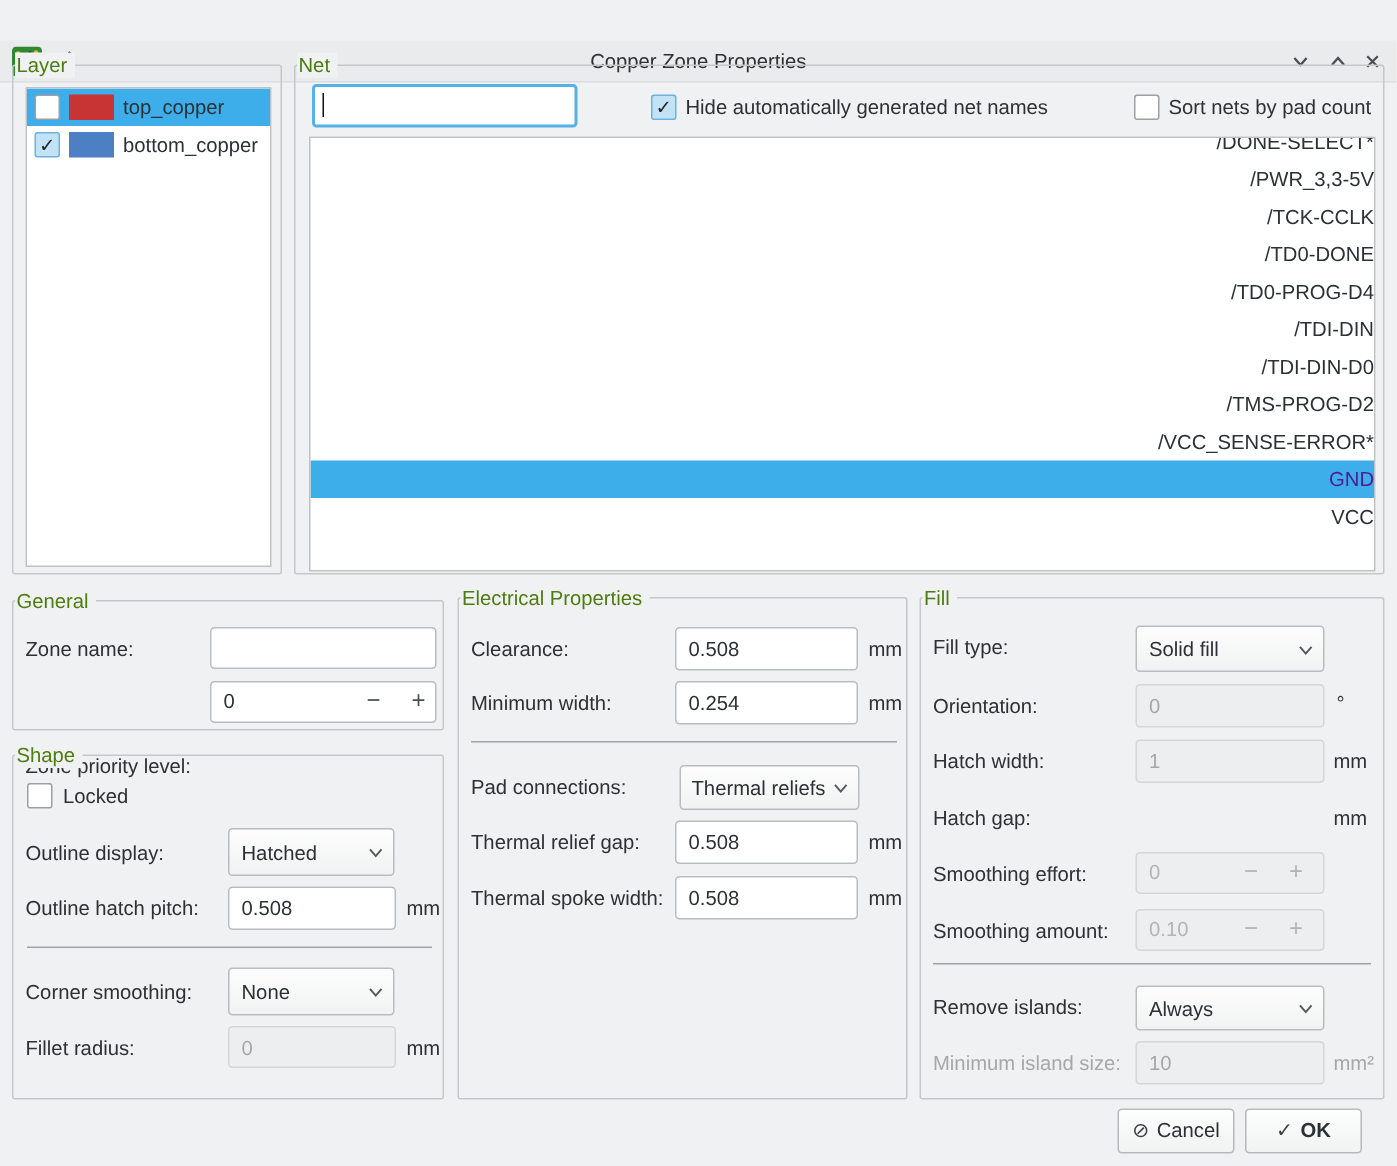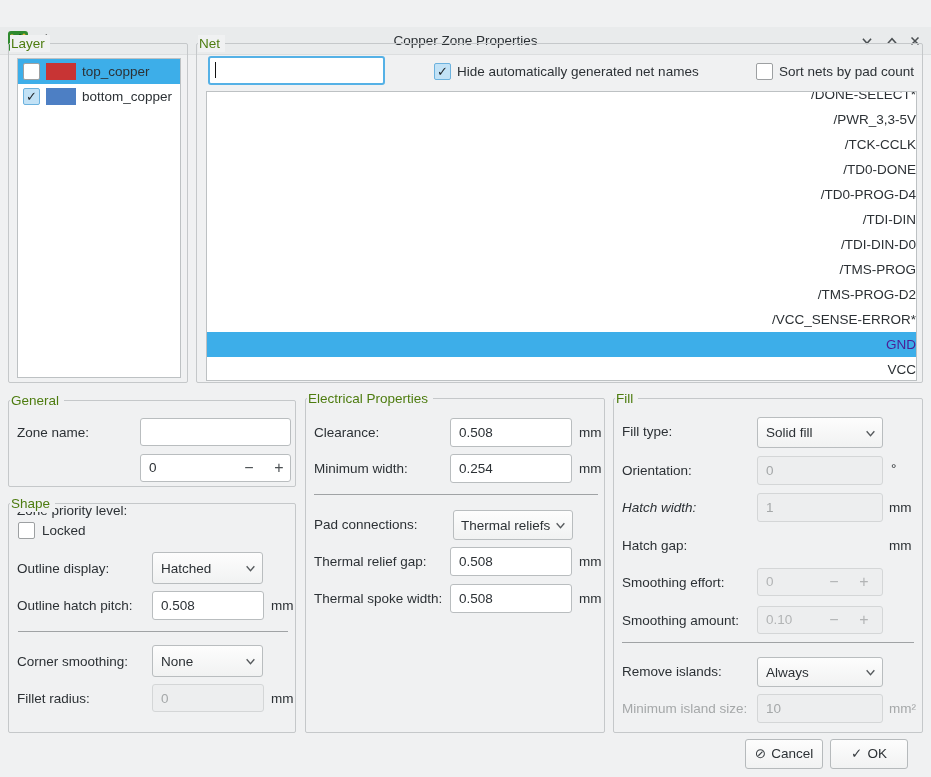--- a/index.html
+++ b/index.html
@@ -155,21 +155,20 @@
   <span class="lbl" style="left:582px; top:20px;">Sort nets by pad count</span>
 
   <div class="listbox" style="left:9px; top:47px; width:711px; height:290px;text-align:right;">
     <div class="netrow" style="margin-top:-10px;">/DONE-SELECT*</div>
     <div class="netrow">/PWR_3,3-5V</div>
     <div class="netrow">/TCK-CCLK</div>
     <div class="netrow">/TD0-DONE</div>
     <div class="netrow">/TD0-PROG-D4</div>
     <div class="netrow">/TDI-DIN</div>
     <div class="netrow">/TDI-DIN-D0</div>
-    <div class="netrow">/TMS-PROG</div>
     <div class="netrow">/TMS-PROG-D2</div>
     <div class="netrow">/VCC_SENSE-ERROR*</div>
     <div class="netrow selected">GND</div>
     <div class="netrow">VCC</div>
   </div>
 </div>
 
 <div class="group" style="left:8px; top:400px; width:288px; height:87px;">
   <span class="legend">General</span>
   <span class="lbl" style="left:8px; top:24px;">Zone name:</span>
@@ -252,21 +251,21 @@
     <span class="cval" style="line-height:30px;">Solid fill</span>
     <svg width="11" height="11" viewBox="0 0 10 10">
         <polyline points="1.5,3 5,7 8.5,3" fill="none" stroke="#55595c" stroke-width="1.2"></polyline>
       </svg>
   </div>
 
   <span class="lbl" style="left:8px; top:64px;">Orientation:</span>
   <input class="tinput disabled" style="left: 143px; top: 57px; width: 126px; height: 29px;" value="0">
   <span class="unit" style="left:277px; top:62px;">°</span>
 
-  <span class="lbl" style="left:8px; top:101px;font-style:italic;">Hatch width:</span>
+  <span class="lbl" style="left:8px; top:101px;">Hatch width:</span>
   <input class="tinput disabled" style="left: 143px; top: 94px; width: 126px; height: 29px;" value="1">
   <span class="unit" style="left:275px; top:101px;">mm</span>
 
   <span class="lbl" style="left:8px; top:139px;">Hatch gap:</span>
   <span class="unit" style="left:275px; top:139px;">mm</span>
 
   <span class="lbl" style="left:8px; top:176px;">Smoothing effort:</span>
   <div class="spin disabled" style="left:143px; top:169px; width:126px; height:28px;">
     <span class="val">0</span>
     <span class="minus" style="left:68px;">−</span>
@@ -291,15 +290,15 @@
   </div>
 
   <span class="lbl disabled" style="left:8px; top:302px;">Minimum island size:</span>
   <input class="tinput disabled" style="left: 143px; top: 295px; width: 126px; height: 29px;" value="10">
   <span class="unit disabled" style="left:275px; top:302px;">mm²</span>
 </div>
 
 <div class="btn" style="left:745px; top:739px; width:78px; height:30px;">
   <span class="bicon">⊘</span><span>Cancel</span>
 </div>
-<div class="btn" style="left:830px; top:739px; width:78px; height:30px;">
+<div class="btn" style="left:830px; top:739px; width:78px; height:30px;font-weight:bold;">
   <span class="bicon">✓</span><span>OK</span>
 </div>
 
 </body></html>

